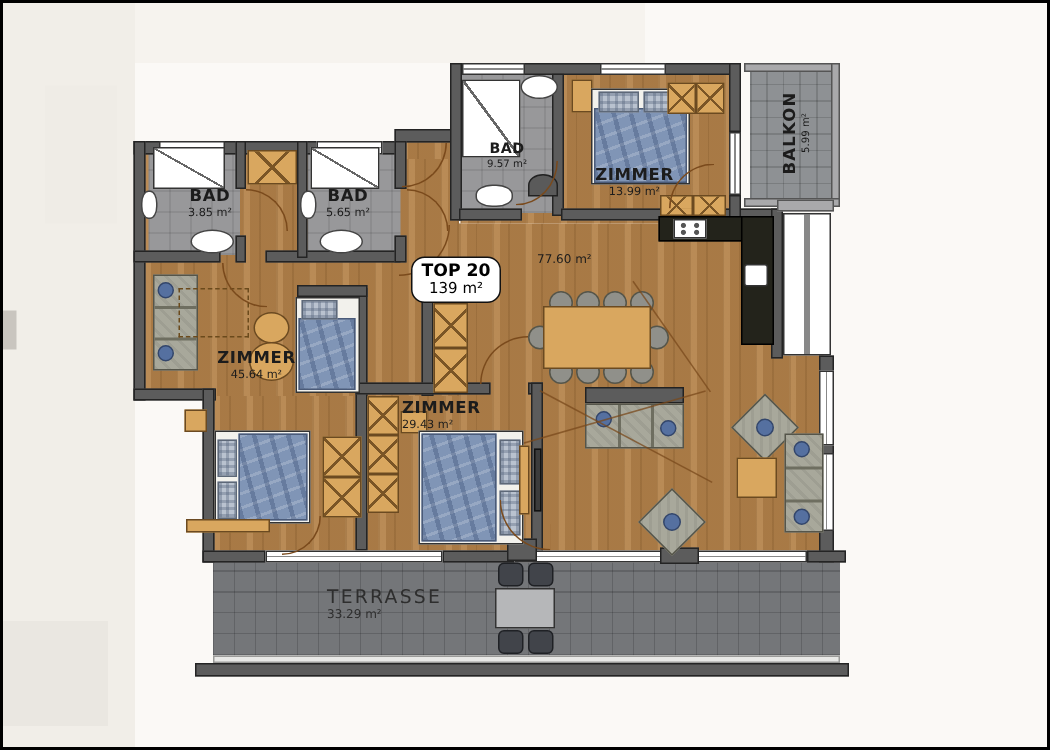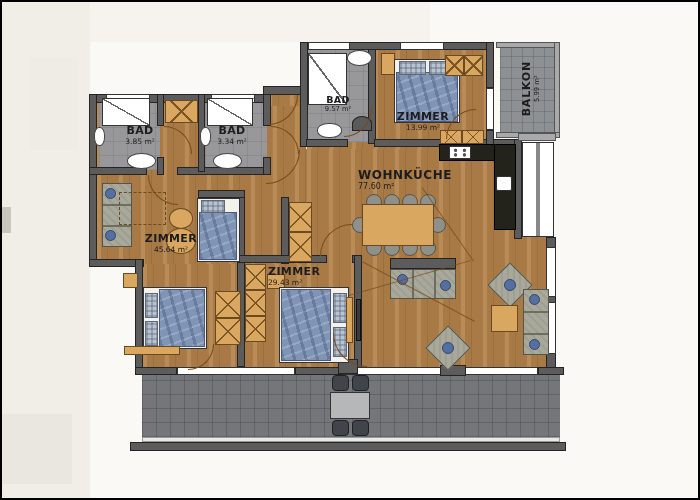--- a/index.html
+++ b/index.html
@@ -261,40 +261,47 @@
   <div class="abs arc" style="left:264px;top:148px;width:34px;height:34px;border-width:0 1.4px 1.4px 0;border-radius:0 0 100% 0;"></div>
   <div class="abs arc" style="left:331px;top:331px;width:34px;height:34px;border-width:0 0 1.4px 1.4px;border-radius:0 0 0 100%;"></div>
   <div class="abs arc" style="left:186px;top:342px;width:26px;height:26px;border-width:0 1.4px 1.4px 0;border-radius:0 0 100% 0;"></div>
 
   <div class="lbl" style="left:108px;top:122px;width:60px;">
     <div class="rname">BAD</div>
     <div class="rarea">3.85 m²</div>
   </div>
   <div class="lbl" style="left:200px;top:122px;width:60px;">
     <div class="rname">BAD</div>
-    <div class="rarea">3.34 m²</div>
+    <div class="rarea">5.65 m²</div>
   </div>
   <div class="lbl" style="left:308px;top:92px;width:56px;">
     <div class="rname-sm">BAD</div>
     <div class="rarea" style="font-size:6.8px;">9.57 m²</div>
   </div>
   <div class="lbl" style="left:388px;top:108px;width:66px;">
     <div class="rname">ZIMMER</div>
     <div class="rarea">13.99 m²</div>
   </div>
   <div class="lbl" style="left:134px;top:230px;width:70px;">
     <div class="rname">ZIMMER</div>
     <div class="rarea">45.64 m²</div>
   </div>
   <div class="lbl" style="left:266px;top:263px;width:70px;text-align:left;">
     <div class="rname">ZIMMER</div>
     <div class="rarea">29.43 m²</div>
   </div>
   <div class="lbl" style="left:356px;top:166px;width:100px;text-align:left;">
-    <div class="wkname">WOHNKÜCHE</div>
     <div class="rarea" style="font-size:8px;">77.60 m²</div>
   </div>
   <div class="lbl" style="left:494px;top:76px;width:70px;transform:rotate(-90deg);transform-origin:center;">
     <div class="rname" style="letter-spacing:.8px;">BALKON</div>
     <div class="rarea" style="font-size:6.8px;">5.99 m²</div>
   </div>
+  <div class="lbl" style="left:216px;top:388px;width:100px;text-align:left;">
+    <div class="terrname">TERRASSE</div>
+    <div class="terrarea">33.29 m²</div>
+  </div>
+  <div class="topbox" style="left:272px;top:169px;width:48px;">
+    <div class="topname">TOP 20</div>
+    <div class="toparea">139 m²</div>
+  </div>
 
 </div>
 
 </body></html>

